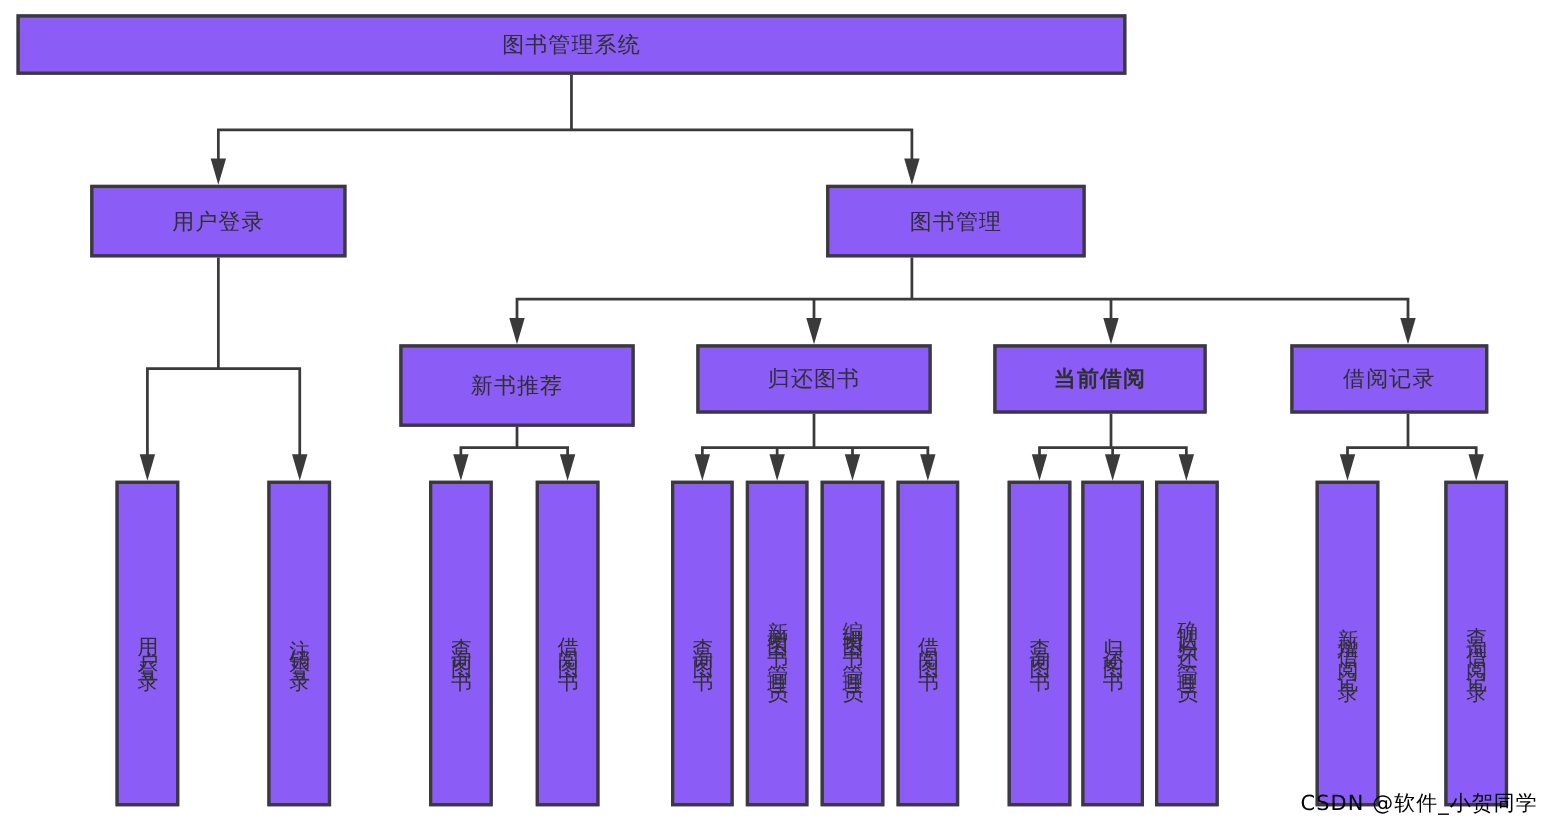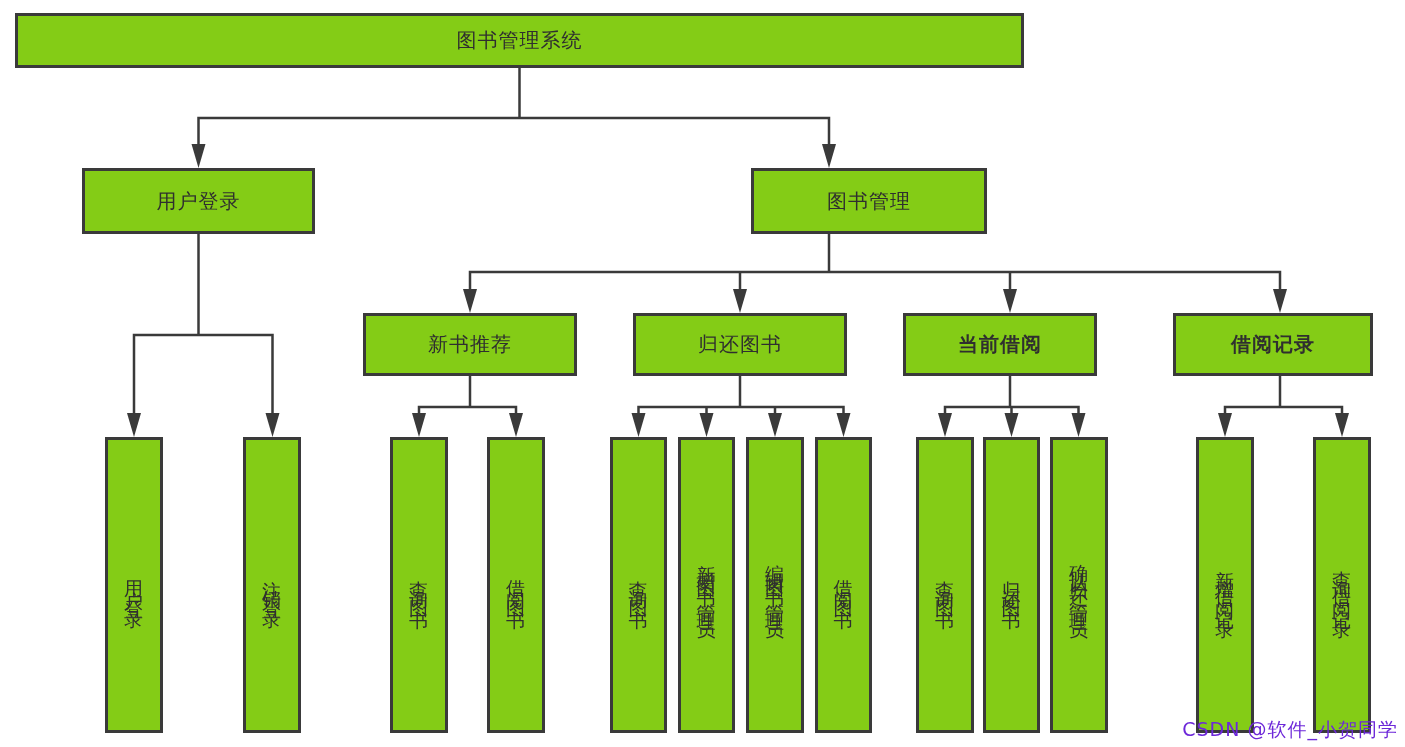--- a/index.html
+++ b/index.html
@@ -9,66 +9,66 @@
     height: 747px;
     background: #ffffff;
     font-family: "DejaVu Sans", "Liberation Sans", sans-serif;
     overflow: hidden;
   }
   .wires { position: absolute; left: 0; top: 0; width: 1405px; height: 747px; }
   .node {
     position: absolute;
     box-sizing: border-box;
     border: 3px solid #3a3a3a;
-    background: #84cc16;
+    background: #8b5cf6;
     color: #2f2f2f;
     display: flex;
     align-items: center;
     justify-content: center;
     font-size: 20px;
     letter-spacing: 1px;
     white-space: nowrap;
   }
   .vnode {
     writing-mode: vertical-rl;
     text-orientation: mixed;
     font-size: 19px;
     letter-spacing: 10px;
     line-height: 1;
   }
   .vnode.long { letter-spacing: 8px; }
   
   .n-root    { left: 15px;  top: 13px;  width: 1009px; height: 55px; }
   .n-login   { left: 82px;  top: 168px; width: 233px;  height: 66px; }
   .n-mgmt    { left: 711px; top: 168px; width: 236px;  height: 66px; margin-left: 40px; }
-  .n-newbook { left: 363px; top: 313px; width: 214px;  height: 63px; }
+  .n-newbook { left: 363px; top: 313px; width: 214px;  height: 75px; }
   .n-borrow  { left: 633px; top: 313px; width: 214px;  height: 63px; }
   .n-current { left: 903px; top: 313px; width: 194px;  height: 63px; font-weight: bold; }
-  .n-records { left: 1173px;top: 313px; width: 200px;  height: 63px; font-weight: bold; }
+  .n-records { left: 1173px;top: 313px; width: 180px;  height: 63px; }
   
   .leaf { top: 437px; width: 58px; height: 296px; }
   .n-l1  { left: 105px;  }
   .n-l2  { left: 243px;  }
   .n-l3  { left: 390px;  }
   .n-l4  { left: 487px;  }
   .n-l5  { left: 610px;  width: 57px; }
   .n-l6  { left: 678px;  width: 57px; }
   .n-l7  { left: 746px;  }
   .n-l8  { left: 815px;  width: 57px; }
   .n-l9  { left: 916px;  }
   .n-l10 { left: 983px;  width: 57px; }
   .n-l11 { left: 1050px; }
   .n-l12 { left: 1196px; }
   .n-l13 { left: 1313px; }
   .watermark {
     position: absolute;
     right: 7px;
     bottom: 4px;
     font-size: 19px;
-    color: #6d28d9;
+    color: #000000;
     letter-spacing: 1px;
     z-index: 5;
   }
 </style>
 </head>
 <body>
 
 <div class="canvas">
 
   <svg class="wires" viewBox="0 0 1405 747" xmlns="http://www.w3.org/2000/svg">

